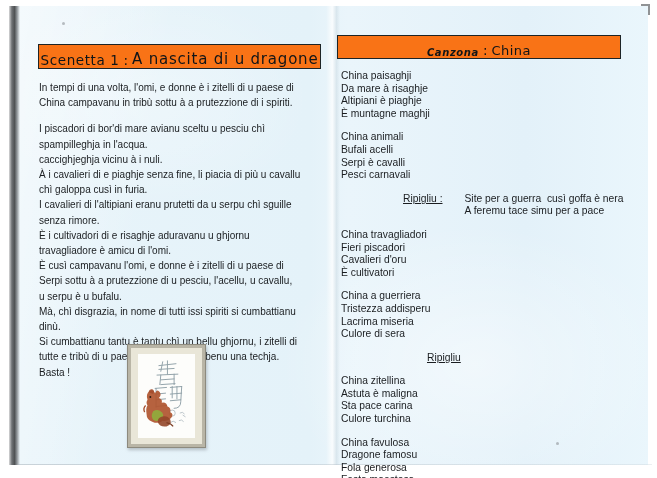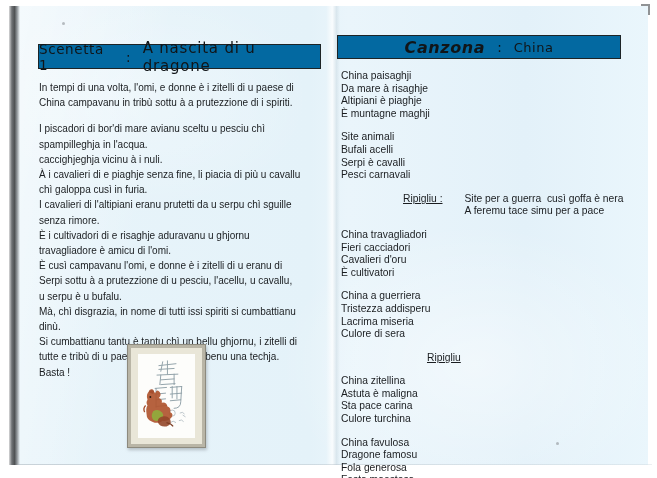--- a/index.html
+++ b/index.html
@@ -100,28 +100,27 @@
     position: absolute;
     width: 3px; height: 3px;
     background: #8d9398;
     opacity: .6;
     border-radius: 50%;
   }
 
   
   .banner {
     position: absolute;
-    background: #0369a1;
+    background: #f97316;
     border: 1px solid #1d2426;
     box-sizing: border-box;
     display: flex;
-    align-items: center;
+    align-items: flex-end;
     justify-content: center;
     color: #111518;
-    gap: 8px;
   }
   #banner-left {
     left: 38px; top: 44px;
     width: 283px; height: 25px;
   }
   #banner-right {
     left: 337px; top: 35px;
     width: 284px; height: 24px;
   }
   .banner-prefix {
@@ -134,21 +133,21 @@
     font-family: "DejaVu Sans", sans-serif;
     font-size: 13.5px;
     padding: 0 4px;
   }
   .banner-main {
     font-family: "DejaVu Sans", sans-serif;
     font-size: 15px;
     font-weight: normal;
     letter-spacing: .8px;
   }
-  #banner-right .banner-prefix { font-size: 16px; font-style: italic; font-weight: bold;}
+  #banner-right .banner-prefix { font-size: 10px; font-style: italic; font-weight: bold;}
   #banner-right .banner-main { font-size: 13px; font-weight: normal; letter-spacing: .5px;}
 
   
   #left-col {
     position: absolute;
     left: 39px; top: 80px;
     width: 287px;
     color: #1a1d20;
     font-size: 10px;
     line-height: 15.2px;
@@ -249,21 +248,21 @@
     <p>
       <span class="prose-line">I piscadori di bor'di mare avianu sceltu u pesciu chì</span>
       <span class="prose-line">spampilleghja in l'acqua.</span>
       <span class="prose-line">caccighjeghja vicinu à i nuli.</span>
       <span class="prose-line">À i cavalieri di e piaghje senza fine, li piacia di più u cavallu</span>
       <span class="prose-line">chì galoppa cusì in furia.</span>
       <span class="prose-line">I cavalieri di l'altipiani eranu prutetti da u serpu chì sguille</span>
       <span class="prose-line">senza rimore.</span>
       <span class="prose-line">È i cultivadori di e risaghje aduravanu u ghjornu</span>
       <span class="prose-line">travagliadore è amicu di l'omi.</span>
-      <span class="prose-line">È cusì campavanu l'omi, e donne è i zitelli di u eranu di</span>
+      <span class="prose-line">È cusì campavanu l'omi, e donne è i zitelli di u paese di</span>
       <span class="prose-line">Serpi sottu à a prutezzione di u pesciu, l'acellu, u cavallu,</span>
       <span class="prose-line">u serpu è u bufalu.</span>
       <span class="prose-line">Mà, chì disgrazia, in nome di tutti issi spiriti si cumbattianu</span>
       <span class="prose-line">dinù.</span>
       <span class="prose-line">Si cumbattianu tantu è tantu chì un bellu ghjornu, i zitelli di</span>
       <span class="prose-line">tutte e tribù di u paese di China ne ebbenu una techja.</span>
       <span class="prose-line">Basta !</span>
     </p>
   </div>
 
@@ -323,37 +322,37 @@
   <div id="right-col">
 
     <div class="stanza">
       <span class="verse-line">China paisaghji</span>
       <span class="verse-line">Da mare à risaghje</span>
       <span class="verse-line">Altipiani è piaghje</span>
       <span class="verse-line">È muntagne maghji</span>
     </div>
 
     <div class="stanza">
-      <span class="verse-line">Site animali</span>
+      <span class="verse-line">China animali</span>
       <span class="verse-line">Bufali acelli</span>
       <span class="verse-line">Serpi è cavalli</span>
       <span class="verse-line">Pesci carnavali</span>
     </div>
 
     <div class="refrain-block">
       <span class="refrain-label">Ripigliu :</span>
       <span class="refrain-lines">
         <span class="verse-line">Site per a guerra  cusì goffa è nera</span>
         <span class="verse-line">A feremu tace simu per a pace</span>
       </span>
     </div>
 
     <div class="stanza">
       <span class="verse-line">China travagliadori</span>
-      <span class="verse-line">Fieri cacciadori</span>
+      <span class="verse-line">Fieri piscadori</span>
       <span class="verse-line">Cavalieri d'oru</span>
       <span class="verse-line">È cultivatori</span>
     </div>
 
     <div class="stanza">
       <span class="verse-line">China a guerriera</span>
       <span class="verse-line">Tristezza addisperu</span>
       <span class="verse-line">Lacrima miseria</span>
       <span class="verse-line">Culore di sera</span>
     </div>

